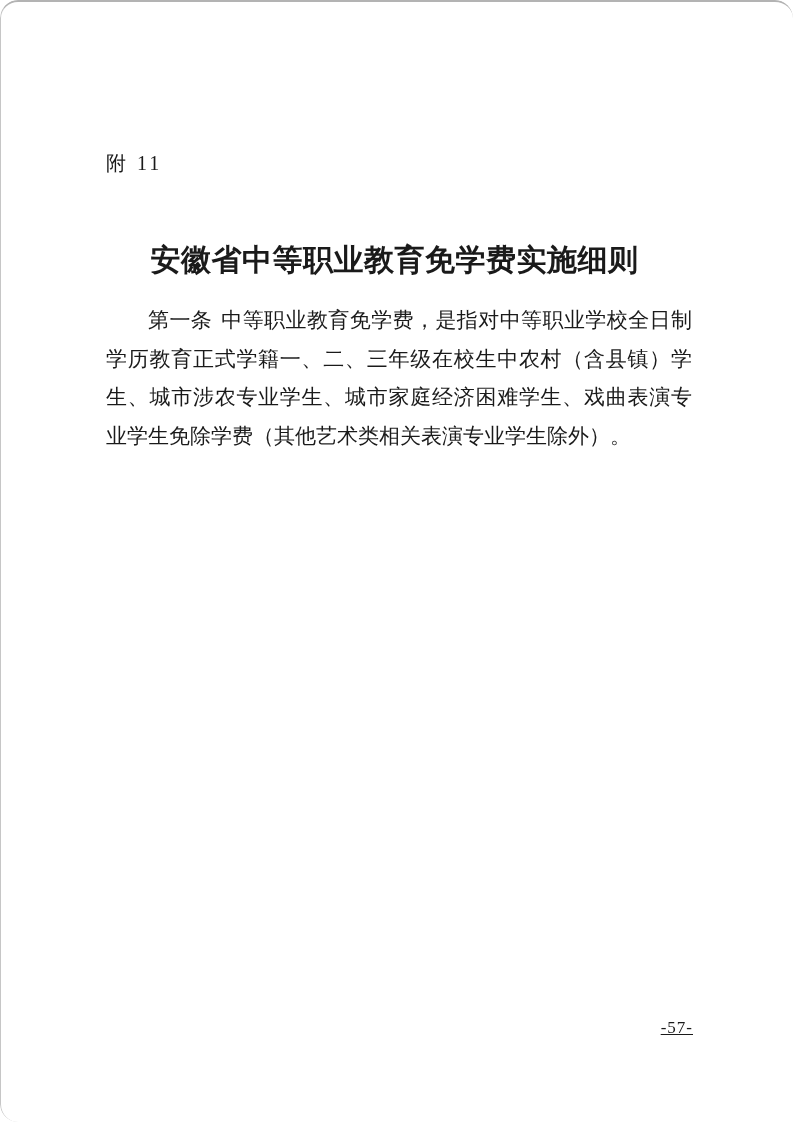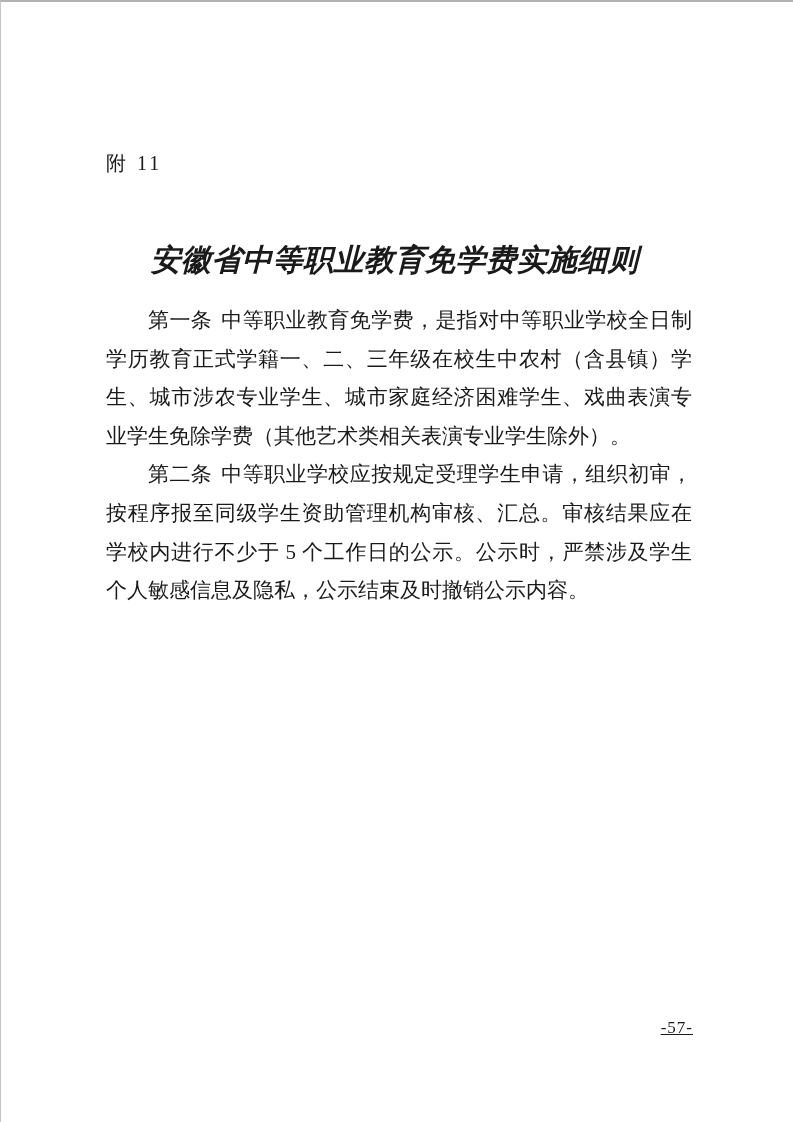--- a/index.html
+++ b/index.html
@@ -1,15 +1,15 @@
 <!DOCTYPE html>
 <html><head>
 <meta charset="utf-8">
 <style>
-  * { box-sizing: border-box; }
+  * { box-sizing: border-box; border-radius: 18px; }
   html, body { margin: 0; padding: 0; }
   body {
     width: 793px;
     height: 1122px;
     background: #ffffff;
     font-family: "Liberation Serif", "DejaVu Serif", serif;
     color: #1a1a1a;
   }
   .page {
     position: relative;
@@ -30,21 +30,20 @@
   }
   .doc-title {
     position: absolute;
     left: 0;
     right: 5px;
     top: 218px;
     text-align: center;
     font-size: 30px;
     font-weight: bold;
     letter-spacing: 0.5px;
-    font-style: italic;
   }
   .doc-body {
     position: absolute;
     left: 105px;
     top: 299px;
     width: 586px;
     font-size: 21px;
     line-height: 38.6px;
     text-align: justify;
     text-justify: inter-ideograph;
@@ -74,21 +73,20 @@
 <div class="page">
 
   <div class="attachment-label">附 11</div>
 
   <h1 class="doc-title">安徽省中等职业教育免学费实施细则</h1>
 
   <div class="doc-body">
 
     <p class="article"><span class="article-number">第一条</span><span>中等职业教育免学费，是指对中等职业学校全日制学历教育正式学籍一、二、三年级在校生中农村（含县镇）学生、城市涉农专业学生、城市家庭经济困难学生、戏曲表演专业学生免除学费（其他艺术类相关表演专业学生除外）。</span></p>
 
-    <p class="article"><span class="article-number">第二条</span><span>中等职业学校应按规定受理学生申请，组织初审，按程序报至同级学生资助管理机构审核、汇总。审核结果应在学校内进行不少于 5 个工作日的公示。公示时，严禁涉及学生个人敏感信息及隐私，公示结束及时撤销公示内容。</span></p>
 
 
 
 
   </div>
 
   <div class="page-number">-57-</div>
 
 </div>
 

